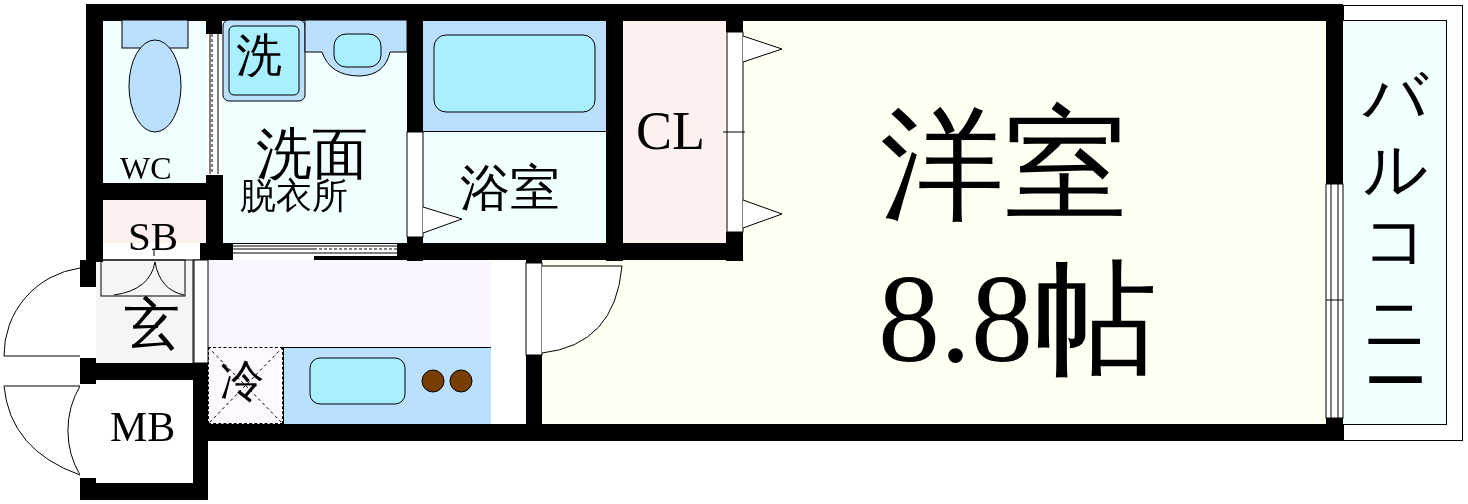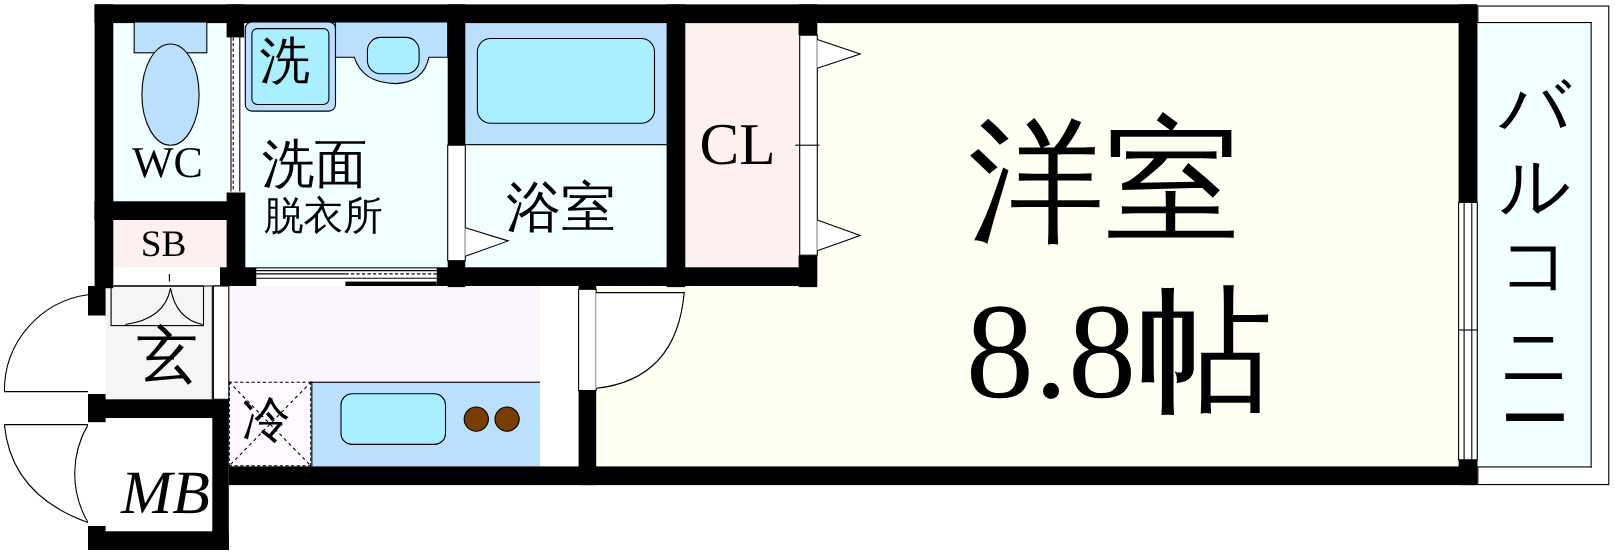--- a/index.html
+++ b/index.html
@@ -109,25 +109,25 @@
 
   <rect x="526" y="263" width="16" height="92" fill="#fff" stroke="#000" stroke-width="1"></rect>
   <path d="M542 266 L622 266 Q615 345 542 353" fill="#fff" stroke="#000" stroke-width="1"></path>
 
   <rect x="1326" y="184" width="17" height="234" fill="#fff" stroke="#000" stroke-width="1"></rect>
   <line x1="1331" y1="184" x2="1331" y2="418" stroke="#000" stroke-width="1"></line>
   <line x1="1338" y1="184" x2="1338" y2="418" stroke="#000" stroke-width="1"></line>
   <line x1="1326" y1="300" x2="1343" y2="300" stroke="#000" stroke-width="1"></line>
 </svg>
 
-<div class="lbl" style="left:120px;top:128px;font-size:40px;">WC</div>
+<div class="lbl" style="left:120px;top:152px;font-size:32px;">WC</div>
 <div class="lbl" style="left:236px;top:33px;font-size:46px;">洗</div>
-<div class="lbl" style="left:238px;top:126px;font-size:48px;">洗面</div>
+<div class="lbl" style="left:256px;top:126px;font-size:56px;">洗面</div>
 <div class="lbl" style="left:240px;top:178px;font-size:36px;">脱衣所</div>
 <div class="lbl" style="left:460px;top:163px;font-size:50px;">浴室</div>
 <div class="lbl" style="left:636px;top:104px;font-size:54px;">CL</div>
 <div class="lbl" style="left:880px;top:104px;font-size:124px;">洋室</div>
 <div class="lbl" style="left:878px;top:236px;font-size:124px;margin-top:22px;">8.8帖</div>
 <div class="lbl" style="left:1363px;top:25px;font-size:64px;writing-mode:vertical-rl;letter-spacing:8px;">バルコニー</div>
-<div class="lbl" style="left:128px;top:206px;font-size:34px;">SB</div>
+<div class="lbl" style="left:128px;top:216px;font-size:41px;">SB</div>
 <div class="lbl" style="left:124px;top:296px;font-size:56px;">玄</div>
-<div class="lbl" style="left:110px;top:420px;font-size:56px;font-style:italic;">MB</div>
+<div class="lbl" style="left:110px;top:406px;font-size:42px;">MB</div>
 <div class="lbl" style="left:220px;top:360px;font-size:44px;">冷</div>
 
 </body></html>

